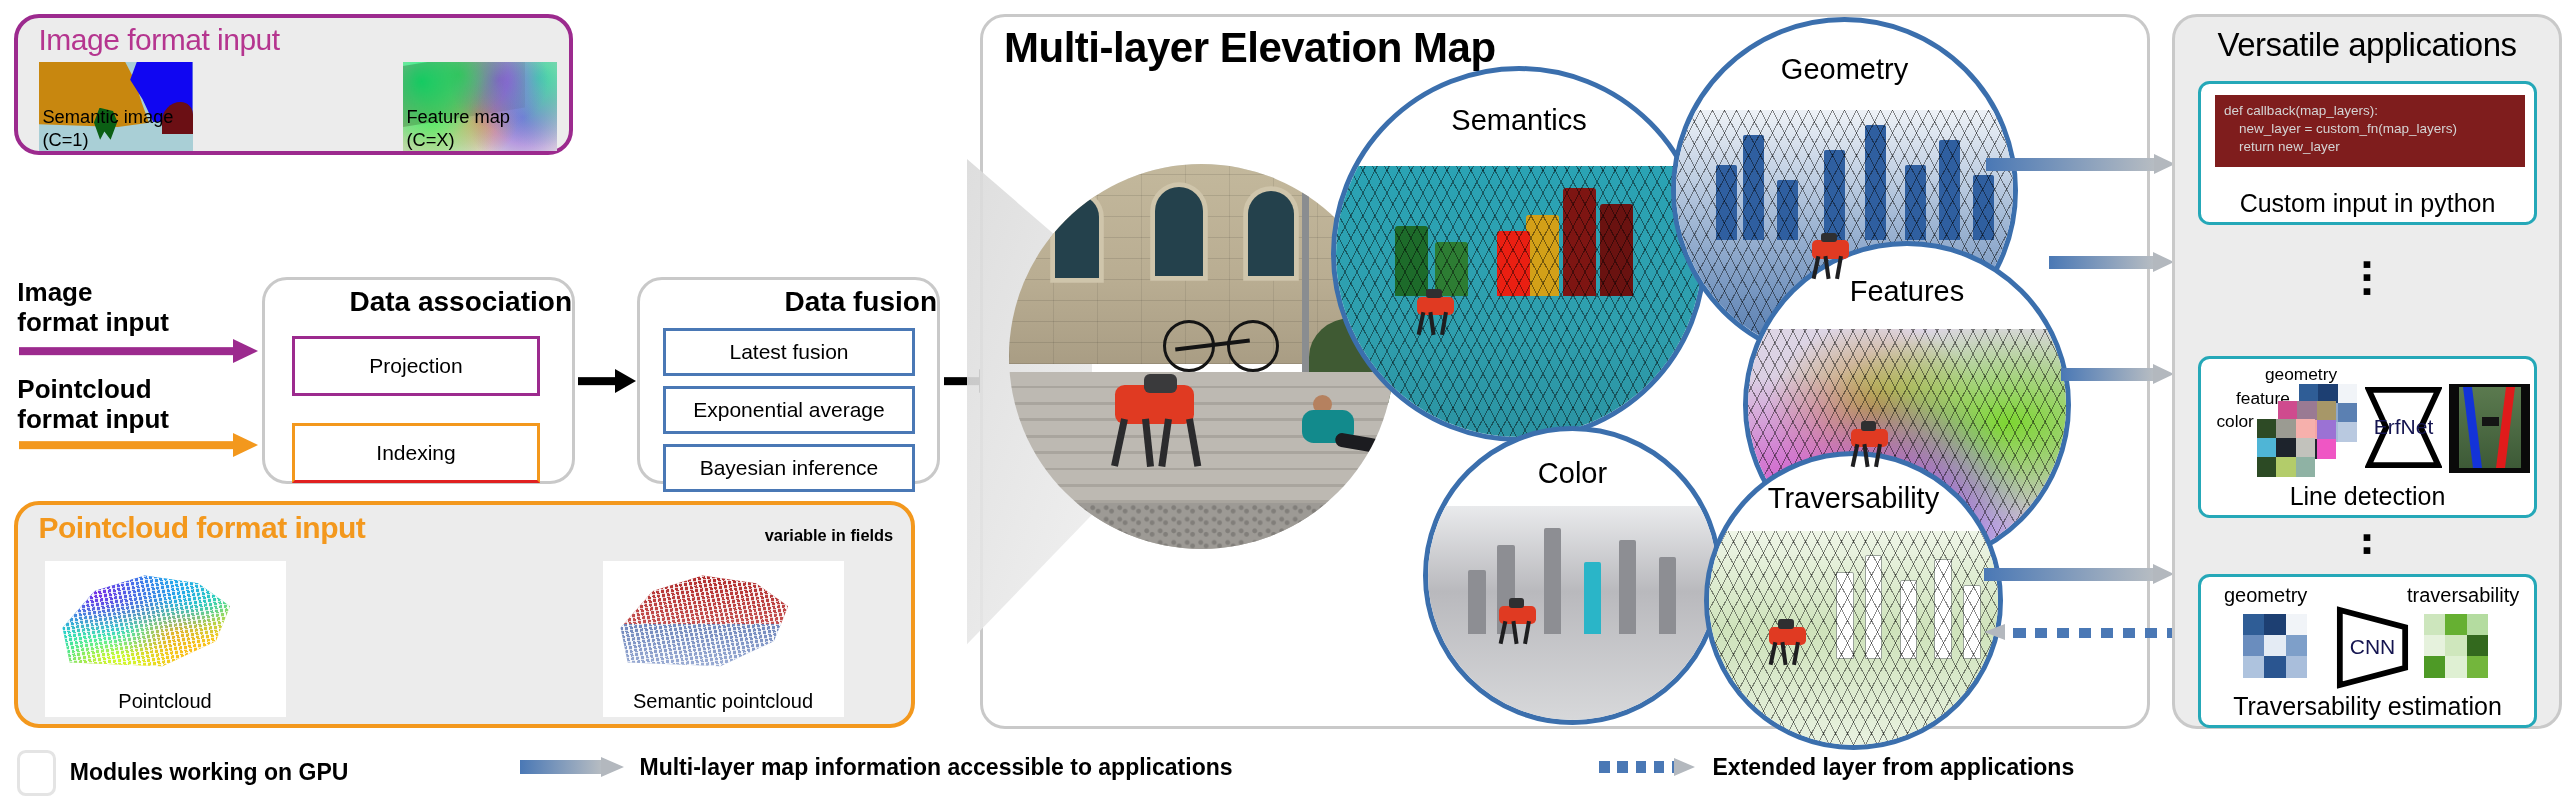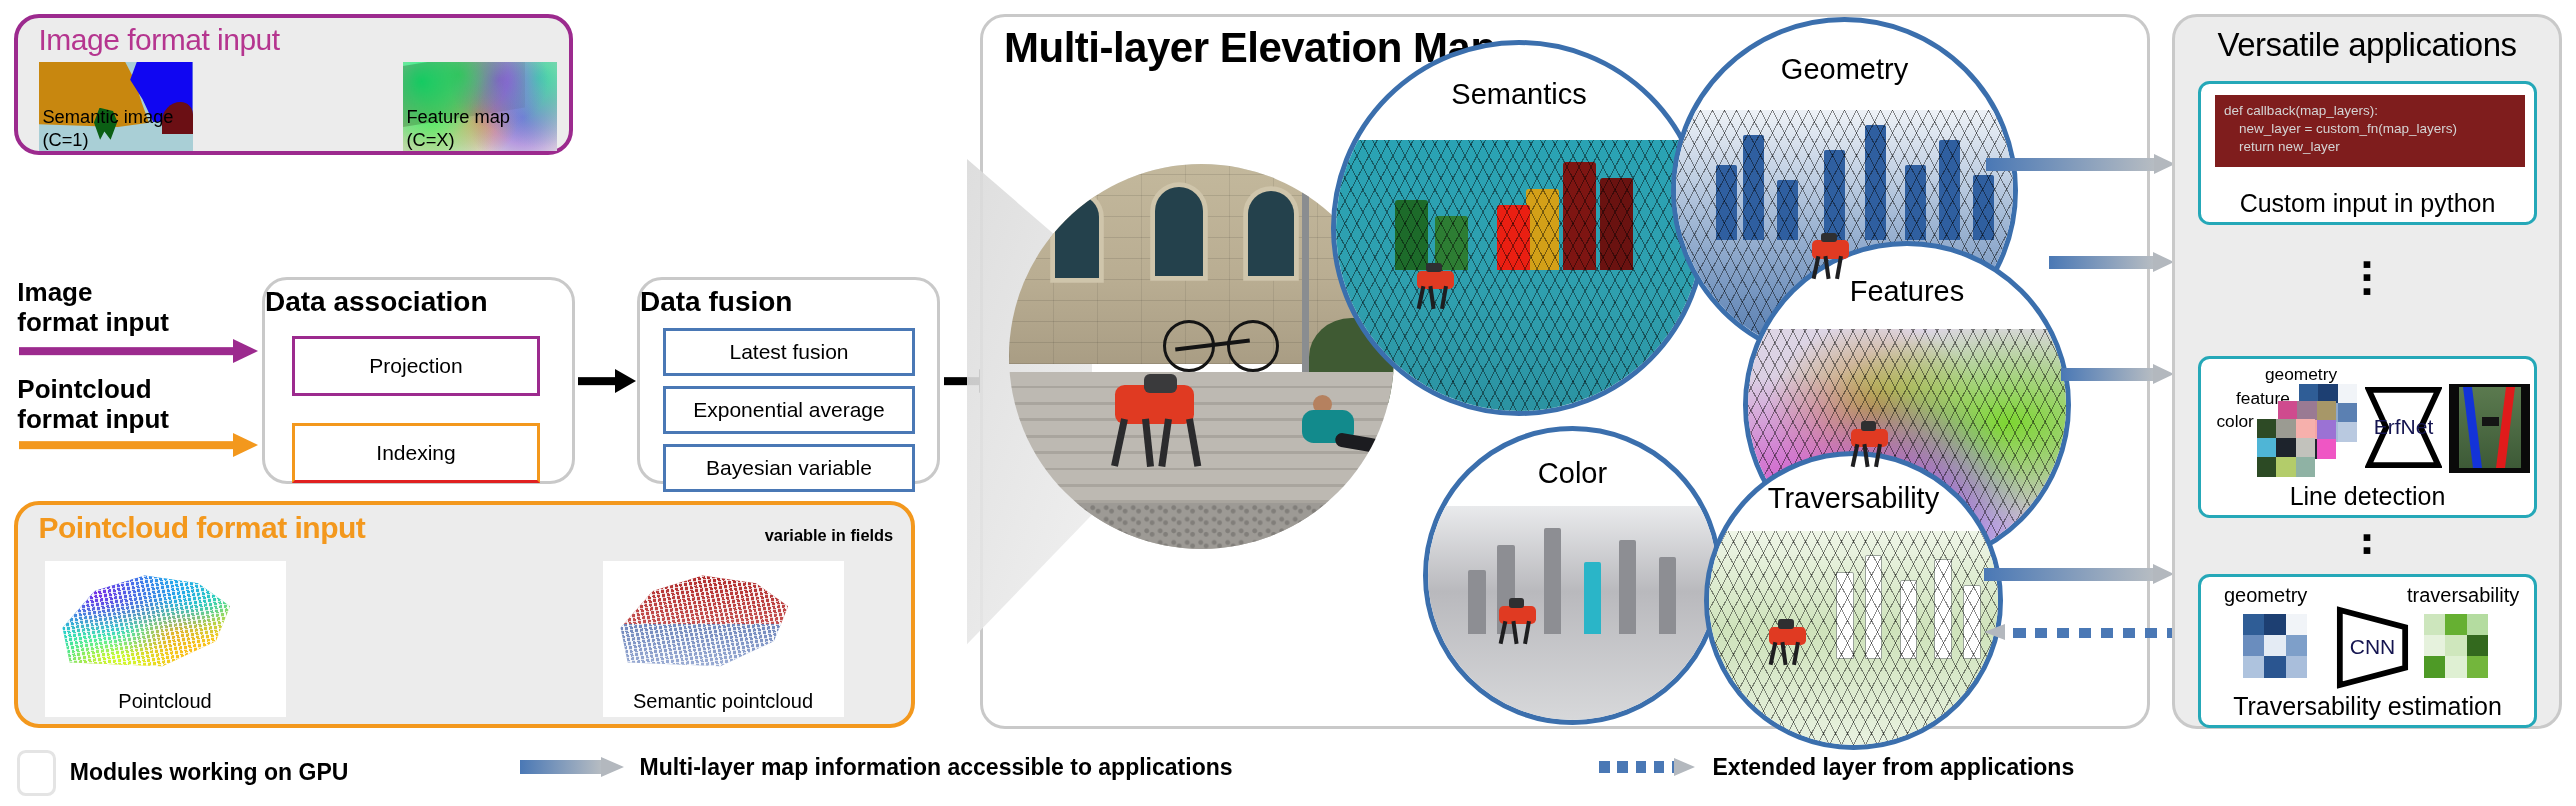--- a/index.html
+++ b/index.html
@@ -53,21 +53,21 @@
      radial-gradient(circle at 50% 64%,rgba(240,120,60,.6),transparent 40%),
      radial-gradient(circle at 78% 62%,rgba(130,70,240,.85),transparent 42%),
      linear-gradient(170deg,#d8d2c4 0%,#cfc9ba 55%,#e4e2dc 100%);}
   .feat-art .fac{position:absolute;left:-4%;top:6%;width:84%;height:68%;
      background:linear-gradient(100deg,rgba(140,130,110,.45),rgba(215,210,195,.25));
      transform:skewY(-9deg);transform-origin:left top;mix-blend-mode:multiply;}
 
   
   #mod-assoc{left:262px;top:277px;width:313px;height:207px;border:3.9px solid #c9c9c9;background:#fff;}
   #mod-fusion{left:637px;top:277px;width:303px;height:207px;border:3.9px solid #c9c9c9;background:#fff;}
-  .mod-title{position:absolute;top:5.8px;left:0;width:100%;text-align:left;font-size:28px;font-weight:700;color:#000;}
+  .mod-title{position:absolute;top:5.8px;left:0;width:100%;text-align:right;font-size:28px;font-weight:700;color:#000;}
 
   .sub-box{position:absolute;left:27px;width:248px;box-sizing:border-box;background:#fff;
       display:flex;align-items:center;justify-content:center;font-size:21px;color:#000;}
   #b-projection{top:56px;height:60px;border:3.9px solid #9c2a8e;}
   #b-indexing{top:143px;height:60px;border:3.9px solid #f3981d;border-bottom:3.9px solid #e02020;}
   .fu-box{position:absolute;left:23px;width:252px;box-sizing:border-box;border:3.9px solid #4a78b5;
       background:#fff;display:flex;align-items:center;justify-content:center;font-size:21px;color:#000;}
   #f-latest{top:48px;height:48px;}
   #f-exp{top:106px;height:48px;}
   #f-bayes{top:164px;height:48px;}
@@ -146,21 +146,21 @@
   .bub .lab{position:absolute;left:0;top:9%;width:100%;text-align:center;font-size:29px;color:#000;z-index:3;white-space:nowrap;}
   .bub .art{position:absolute;left:0;top:26%;width:100%;height:74%;}
   .mesh:after{content:"";position:absolute;inset:0;
      background:repeating-linear-gradient(62deg,rgba(0,0,0,.45) 0 1px,transparent 1px 10.6px),
                 repeating-linear-gradient(-62deg,rgba(0,0,0,.45) 0 1px,transparent 1px 10.6px);}
   .mini{position:absolute;width:50px;height:44px;z-index:2;}
   .mini .bd{position:absolute;left:7.7px;top:5.8px;width:37px;height:18.3px;background:#e03a22;border-radius:4.8px;}
   .mini .hd{position:absolute;left:17.3px;top:-1.9px;width:15.4px;height:9.6px;background:#2f2f31;border-radius:2.9px;}
   .mini .lg{position:absolute;top:21px;width:3.9px;height:23px;background:#1e1e20;}
 
-  #b-sem{left:1331px;top:40px;width:366px;height:366px;}
+  #b-sem{left:1331px;top:66px;width:366px;height:366px;}
   #b-sem .art{background:linear-gradient(180deg,#2aa3b4 0%,#2f9fae 60%,#2b93a2 100%);}
   #b-sem .sp{position:absolute;bottom:52%;width:33px;border-radius:2.9px 2.9px 0 0;}
   #b-geo{left:1671px;top:17.3px;width:337px;height:337px;}
   #b-geo .art{background:linear-gradient(180deg,#eef2f7 0%,#9fb6d4 46%,#4f77ad 100%);}
   #b-geo .sp{position:absolute;bottom:48%;width:21px;background:#2f5fa0;border-radius:1.9px 1.9px 0 0;}
   #b-feat{left:1743px;top:241px;width:318px;height:318px;}
   #b-feat .art{background:
      radial-gradient(ellipse at 18% 72%,rgba(210,70,200,.9),transparent 52%),
      radial-gradient(ellipse at 52% 84%,rgba(120,80,230,.85),transparent 50%),
      radial-gradient(ellipse at 82% 40%,rgba(120,215,40,.95),transparent 52%),
@@ -282,21 +282,21 @@
 
   <div class="panel white" id="mod-fusion">
     <div class="mod-title">Data fusion</div>
     <div class="fu-box" id="f-latest">
       <span>Latest fusion</span>
     </div>
     <div class="fu-box" id="f-exp">
       <span>Exponential average</span>
     </div>
     <div class="fu-box" id="f-bayes">
-      <span>Bayesian variable</span>
+      <span>Bayesian inference</span>
     </div>
   </div>
 
   <div class="arr" style="left:944px;top:381px;width:60px;">
     <div class="shaft" style="width:37px;background:#000;"></div>
     <div class="head" style="left:35px;border-left:21px solid #000;"></div>
   </div>
 
   <div class="panel" id="pc-input">
     <div class="ttl">Pointcloud format input</div>

